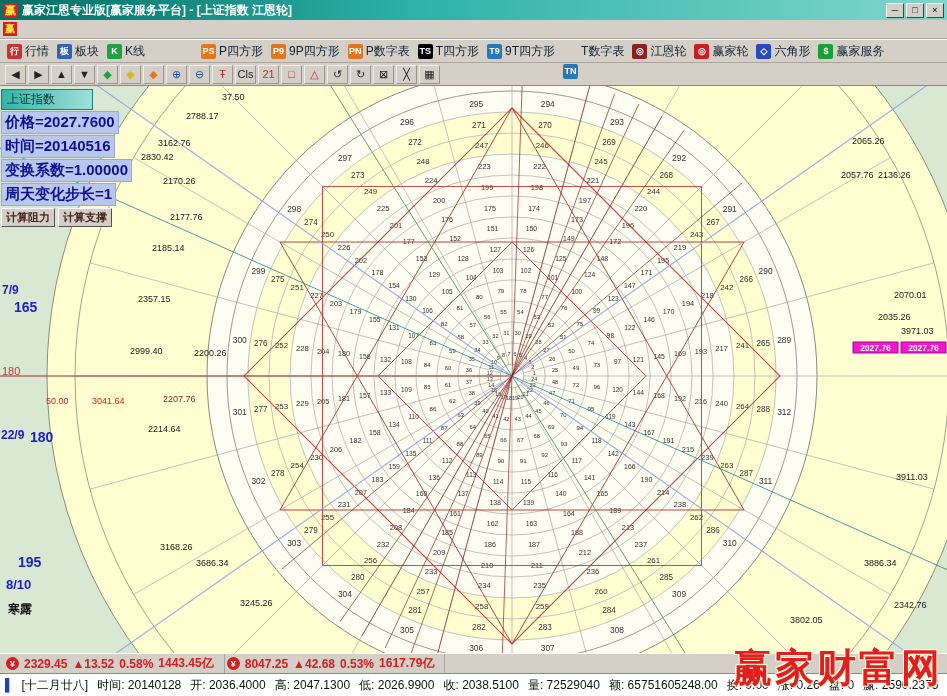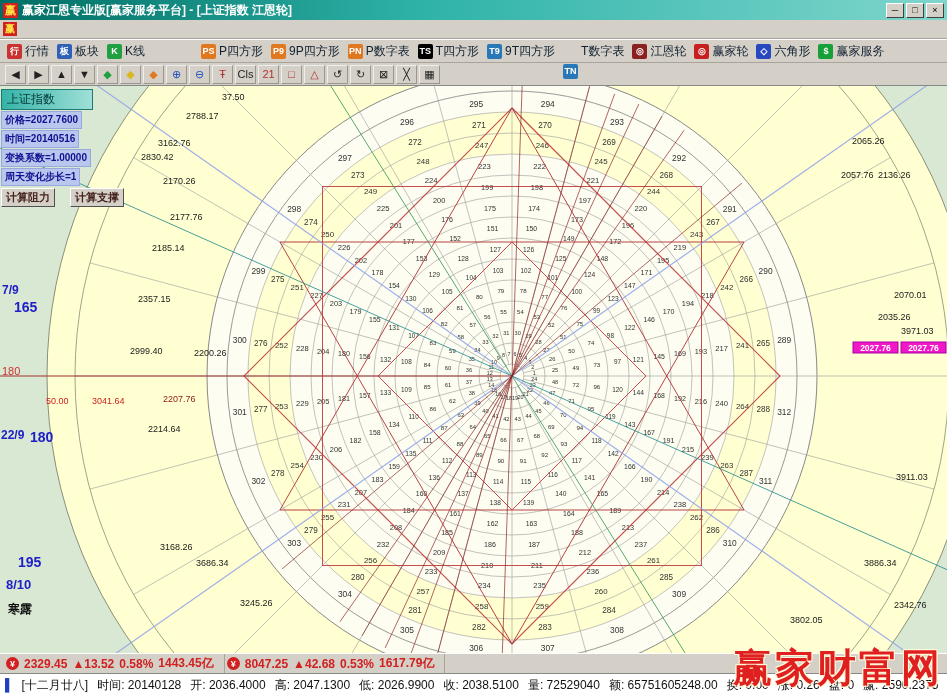--- a/index.html
+++ b/index.html
@@ -38,22 +38,22 @@
 
   
   .chart-area { position: relative; width: 947px; height: 567px; background: #d9e8d2; overflow: hidden; cursor: crosshair; }
   .chart-area svg { display: block; font-family: "Liberation Sans", sans-serif; }
 
   
   .side-panel { position: absolute; left: 1px; top: 3px; z-index: 5; display: flex; flex-direction: column; gap: 1px; font-size: 12px; }
   .panel-title { width: 92px; background: linear-gradient(90deg, #35b3a8, #9fe0d8); border: 1px solid #1f7a70;
     color: #003838; font-weight: normal; padding: 1px 5px; }
   .panel-fields { display: flex; flex-direction: column; gap: 1px; }
-  .panel-field { background: #b9c6ee; color: #101090; font-weight: bold; padding: 1px 3px; width: max-content; border: 1px solid #98a8dd; font-size: 10px; }
-  .panel-buttons { display: flex; gap: 15px; margin-top: 1px; }
+  .panel-field { background: #b9c6ee; color: #101090; font-weight: bold; padding: 1px 3px; width: max-content; border: 1px solid #98a8dd; font-size: 15px; }
+  .panel-buttons { display: flex; gap: 3px; margin-top: 1px; }
   .calc-btn { font-size: 11px; padding: 1px 4px; background: #d4d0c8; color: #46221e; font-weight: bold;
     border: 1px solid; border-color: #fff #505050 #505050 #fff; font-family: inherit; }
 
   
   .status-bar { height: 20px; background: #d4d0c8; border-top: 1px solid #fff; display: flex; align-items: center; font-size: 12px; padding-left: 4px; }
   .markets { display: flex; align-items: center; height: 100%; }
   .market { display: flex; align-items: center; gap: 5px; color: #d02020; font-weight: bold; padding: 0 10px 0 2px;
     border-right: 1px solid #a8a49c; height: 100%; }
   .mkt-icon { width: 13px; height: 13px; flex: none; background: #d02020; color: #fff; border-radius: 50%; font-size: 9px; font-weight: bold;
     display: inline-flex; align-items: center; justify-content: center; }

